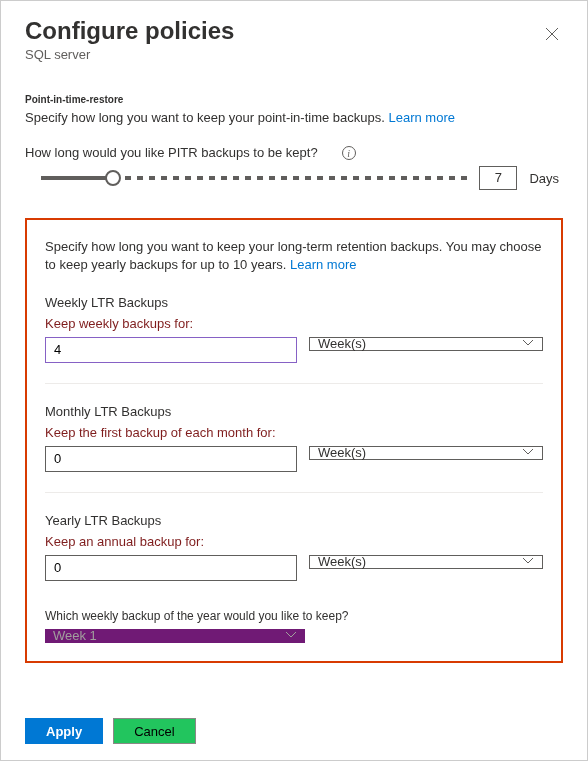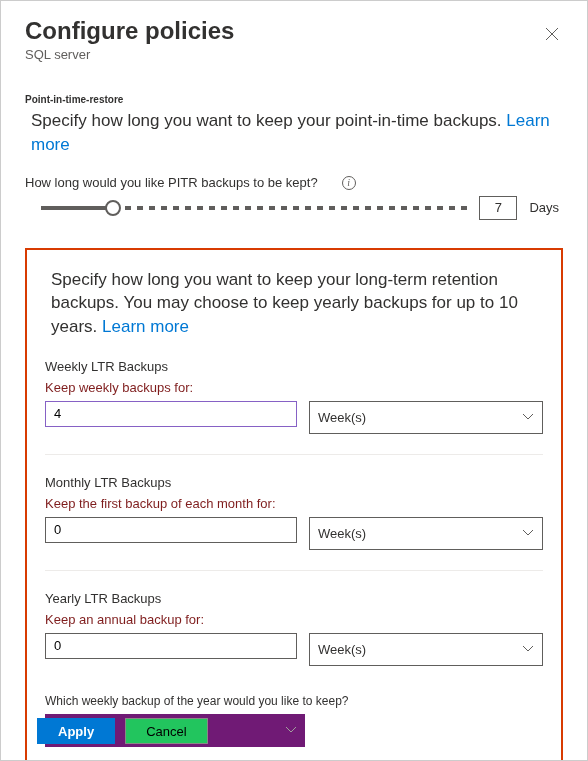--- a/index.html
+++ b/index.html
@@ -46,25 +46,24 @@
     }
     .section {
       margin-top: 28px;
     }
     .section-title {
       font-size: 10px;
       font-weight: 600;
       color: #323130;
     }
     .section-desc {
-      font-size: 17px;
+      font-size: 13px;
       color: #323130;
       margin-top: 4px;
       line-height: 1.4;
-      margin-left: 6px;
     }
     .link {
       color: #0078d4;
       cursor: pointer;
     }
     .pitr-label-row {
       margin-top: 18px;
       font-size: 13px;
       display: flex;
       align-items: flex-end;
@@ -165,21 +164,21 @@
     }
     .text-input.active {
       border: 1px solid #8661c5;
     }
     .select-wrap {
       flex: 1;
       position: relative;
     }
     .select-box {
       width: 100%;
-      height: 33px;
+      height: 14px;
       border: 1px solid #605e5c;
       padding: 0 8px;
       font-size: 13px;
       display: flex;
       align-items: center;
       justify-content: space-between;
       cursor: pointer;
       background: #fff;
     }
     .select-box.disabled {
@@ -198,21 +197,21 @@
       border-top: 1px solid #edebe9;
       margin-top: 20px;
     }
     .backup-question {
       font-size: 12px;
       margin-top: 28px;
     }
     .footer {
       position: absolute;
       bottom: 16px;
-      left: 36px;
+      left: 24px;
       display: flex;
       gap: 10px;
     }
     .btn {
       height: 26px;
       padding: 0 20px;
       font-size: 13px;
       font-family: inherit;
       cursor: pointer;
       border: 1px solid #8a8886;

